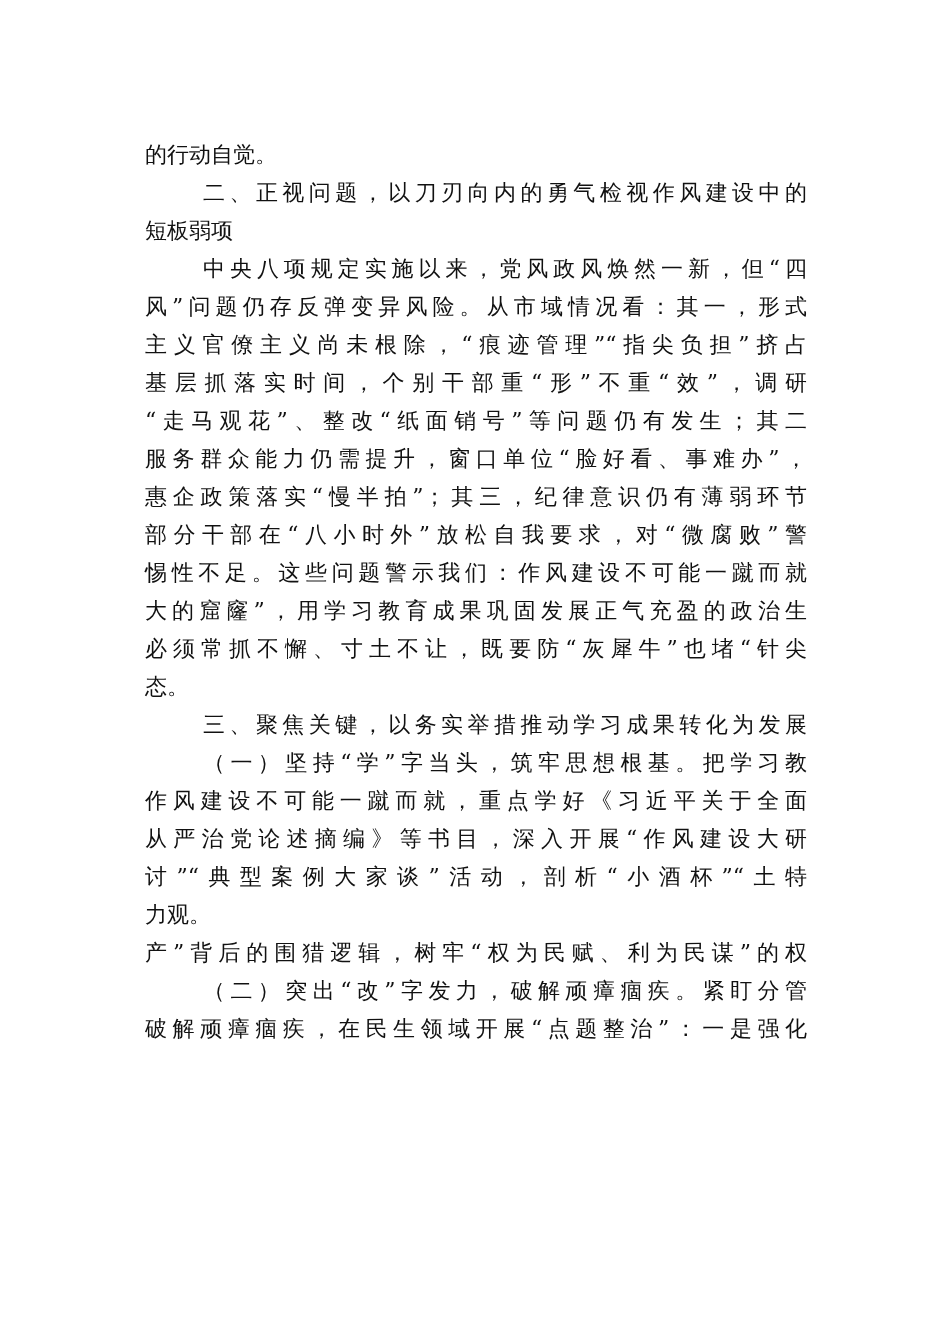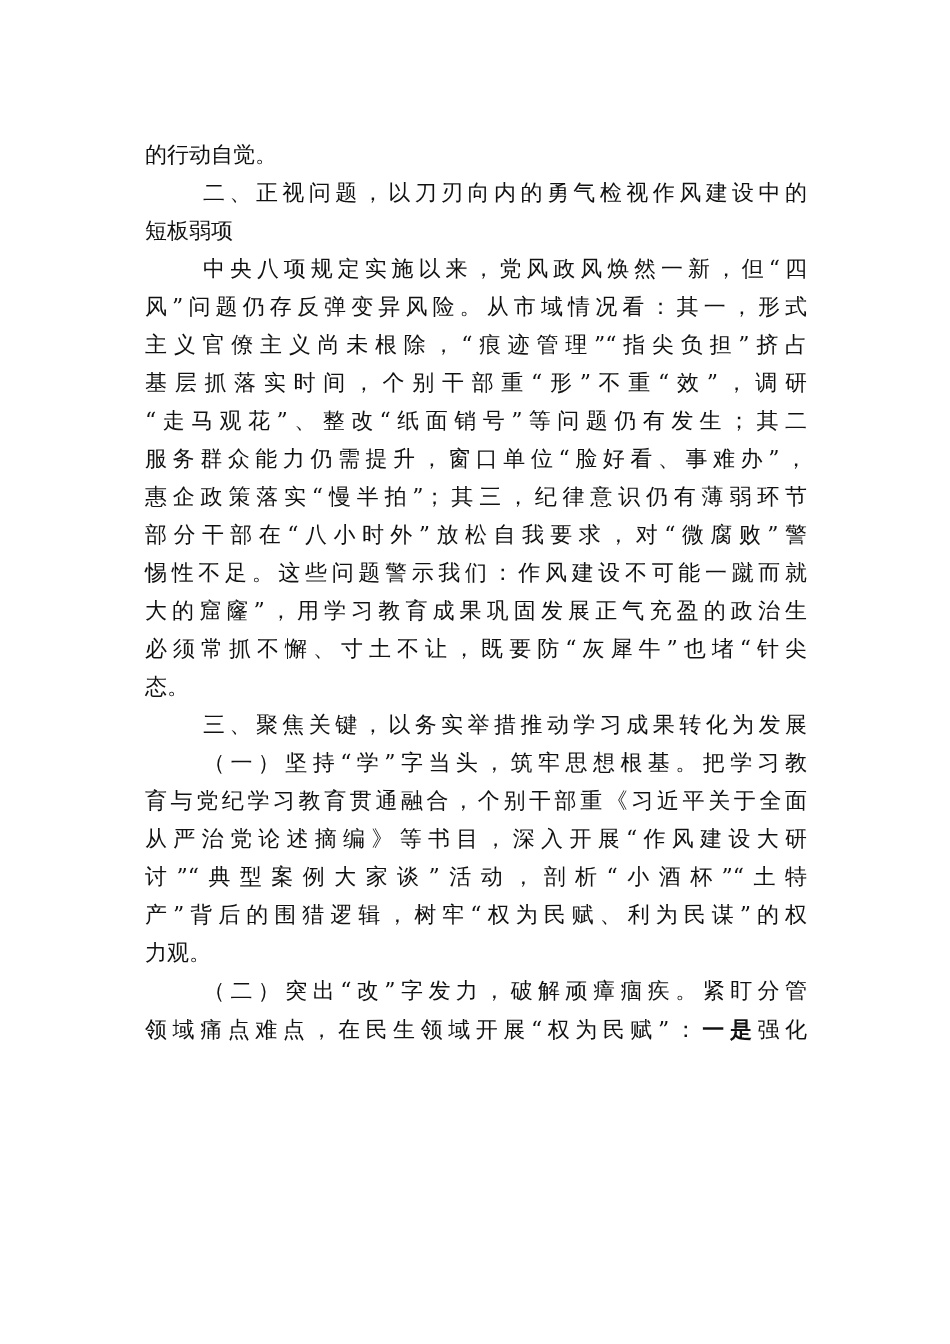--- a/index.html
+++ b/index.html
@@ -30,21 +30,21 @@
       text-align: justify;
       text-align-last: justify;
       letter-spacing: 0;
     }
     .line.last {
       text-align-last: left;
     }
     .line.indent {
       padding-left: 58px;
     }
-    b.emph { font-weight: bold; }
+    b.emph { font-weight: normal; }
   </style>
 </head>
 <body>
 
 <div class="page">
 
   <div>
     <span class="line last">的行动自觉。</span>
   </div>
 
@@ -67,25 +67,25 @@
     <span class="line">必须常抓不懈、寸土不让，既要防“灰犀牛”也堵“针尖</span>
     <span class="line last">态。</span>
   </div>
 
   <div>
     <span class="line indent">三、聚焦关键，以务实举措推动学习成果转化为发展</span>
   </div>
 
   <div>
     <span class="line indent">（一）坚持“学”字当头，筑牢思想根基。把学习教</span>
-    <span class="line">育与党纪学习教育贯通融合，个别干部重《习近平关于全面</span>
+    <span class="line">作风建设不可能一蹴而就，重点学好《习近平关于全面</span>
     <span class="line">从严治党论述摘编》等书目，深入开展“作风建设大研</span>
     <span class="line">讨”“典型案例大家谈”活动，剖析“小酒杯”“土特</span>
+    <span class="line last">力观。</span>
     <span class="line">产”背后的围猎逻辑，树牢“权为民赋、利为民谋”的权</span>
-    <span class="line last">力观。</span>
   </div>
 
   <div>
     <span class="line indent">（二）突出“改”字发力，破解顽瘴痼疾。紧盯分管</span>
-    <span class="line"><span>领域痛点难点，在民生领域开展“权为民赋”：</span><b class="emph">一是</b><span>强化</span></span>
+    <span class="line"><span>破解顽瘴痼疾，在民生领域开展“点题整治”：</span><b class="emph">一是</b><span>强化</span></span>
   </div>
 
 </div>
 
 </body></html>

